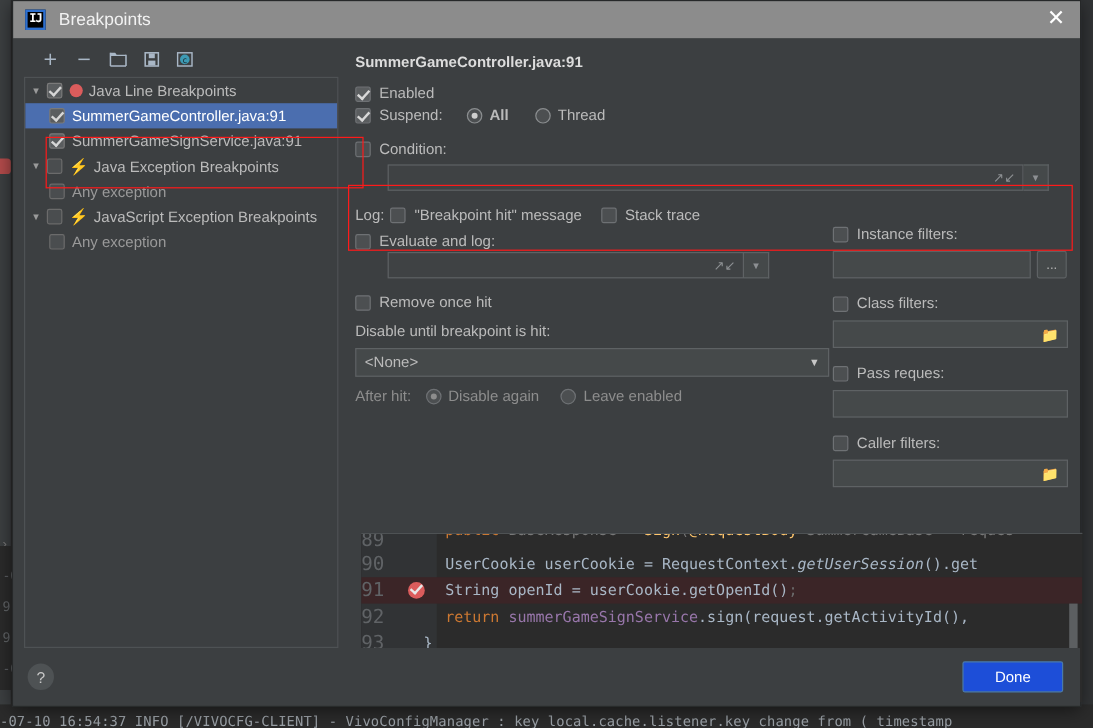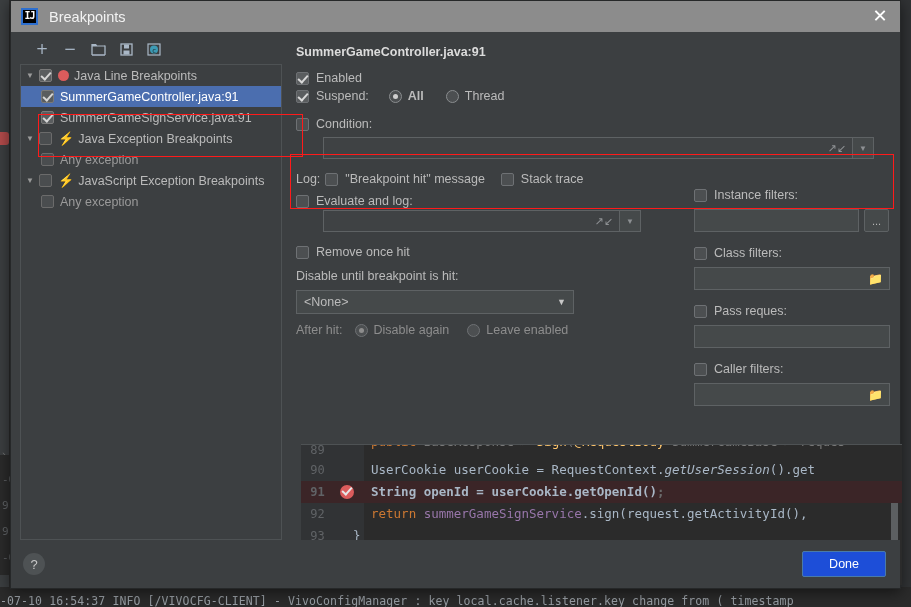--- a/index.html
+++ b/index.html
@@ -396,27 +396,27 @@
     position: absolute;
     left: 0; top: 0; width: 63px; height: 140px;
     background: #313335;
   }
   .code-line {
     position: relative;
     height: 22px;
     line-height: 22px;
     white-space: nowrap;
   }
-  .code-line.hl { background: #3b2527; font-weight: bold; }
+  .code-line.hl { background: #3b2527; }
   .ln {
     position: absolute;
     left: 0; width: 33px;
-    text-align: center;
+    text-align: left;
     color: #606366;
-    font-size: 12px;
+    font-size: 16px;
   }
   .code-txt {
     position: absolute;
     left: 70px;
     color: #a9b7c6;
   }
   .k { color: #cc7832; }
   .f { color: #ffc66d; }
   .m { color: #9876aa; }
   .it { font-style: italic; color: #a9b7c6; }
@@ -657,21 +657,21 @@
                 </div>
               </div>
 
               <div class="row" style="margin-bottom:10px">
                 <div class="ckbox"></div>
                 <div class="lbl">Remove once hit</div>
               </div>
 
               <div class="lbl" style="margin-bottom:7px">Disable until breakpoint is hit:</div>
 
-              <div class="combo" style="width:278px;margin-bottom:9px">
+              <div class="combo" style="width:395px;margin-bottom:9px">
                 <span>&lt;None&gt;</span>
                 <span class="caret">▼</span>
               </div>
 
               <div class="row">
                 <div class="lbl dim" style="margin-right:12px">After hit:</div>
                 <div class="radio dimr sel"></div>
                 <div class="lbl dim" style="margin-right:18px">Disable again</div>
                 <div class="radio dimr"></div>
                 <div class="lbl dim">Leave enabled</div>

